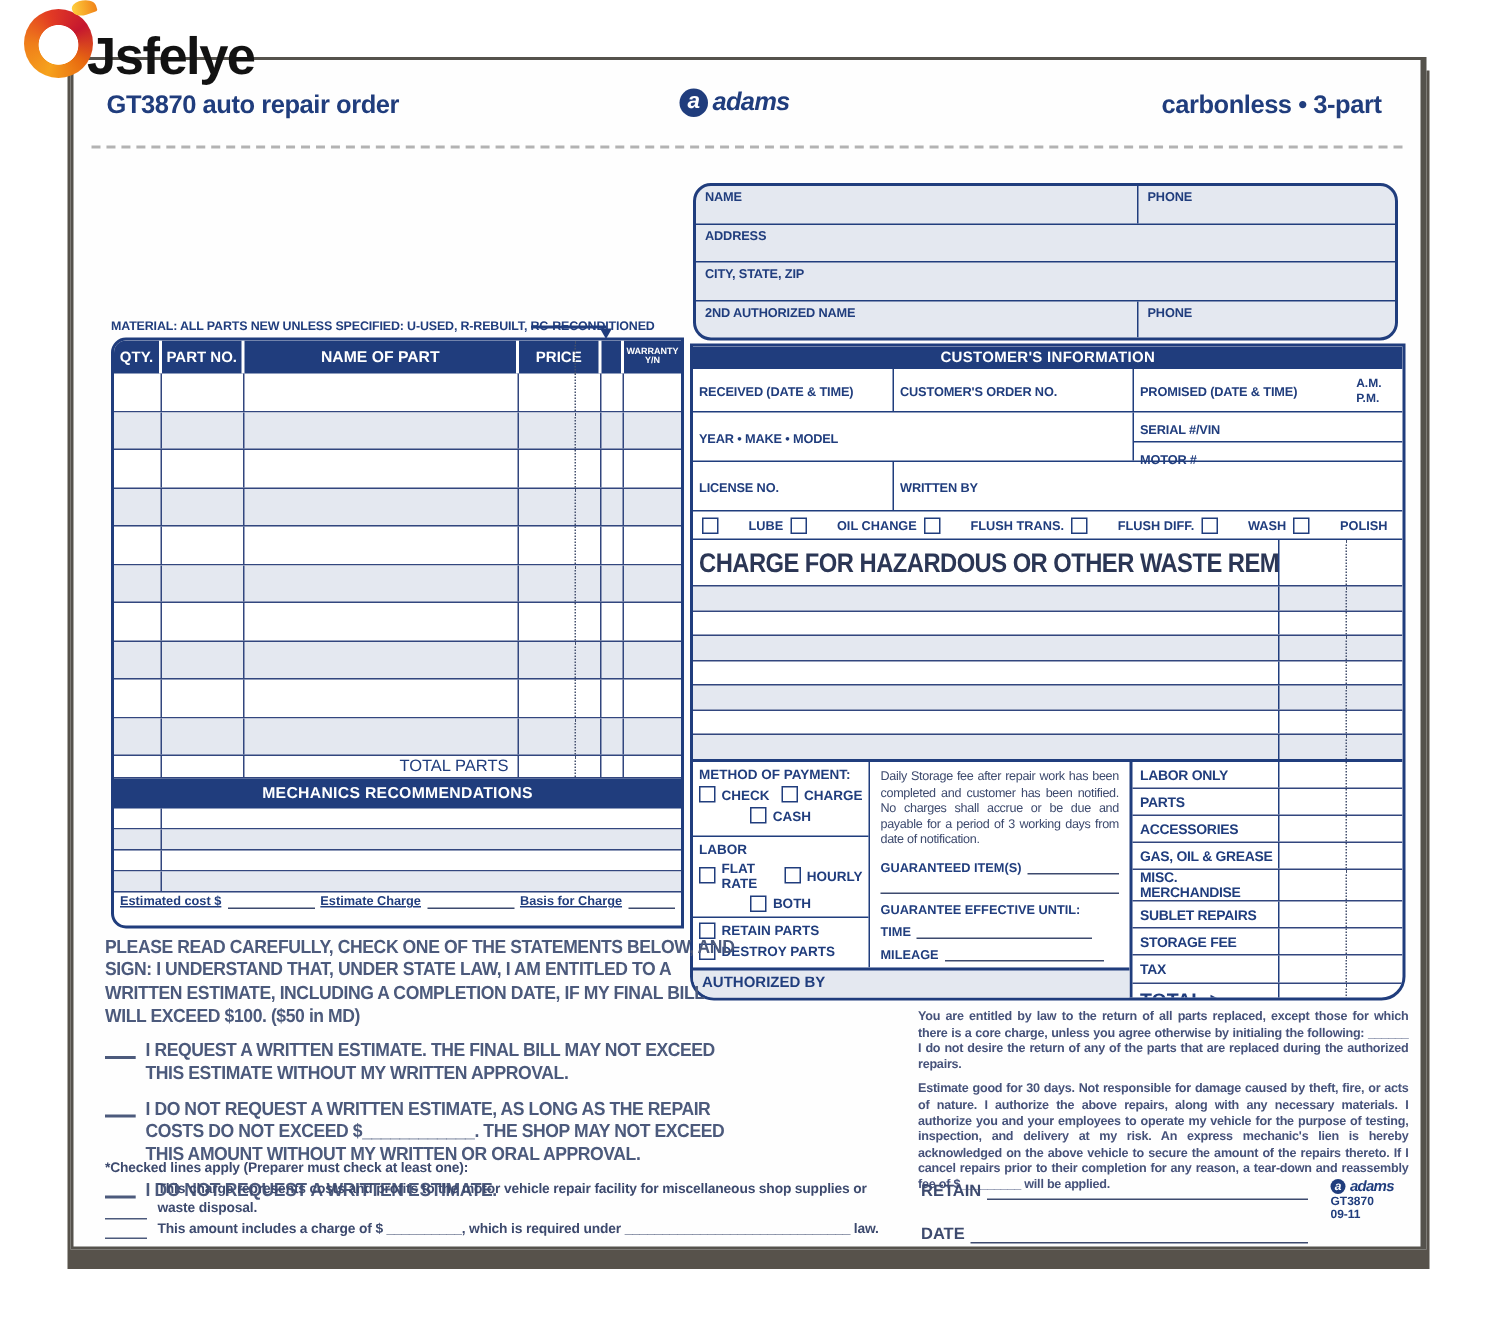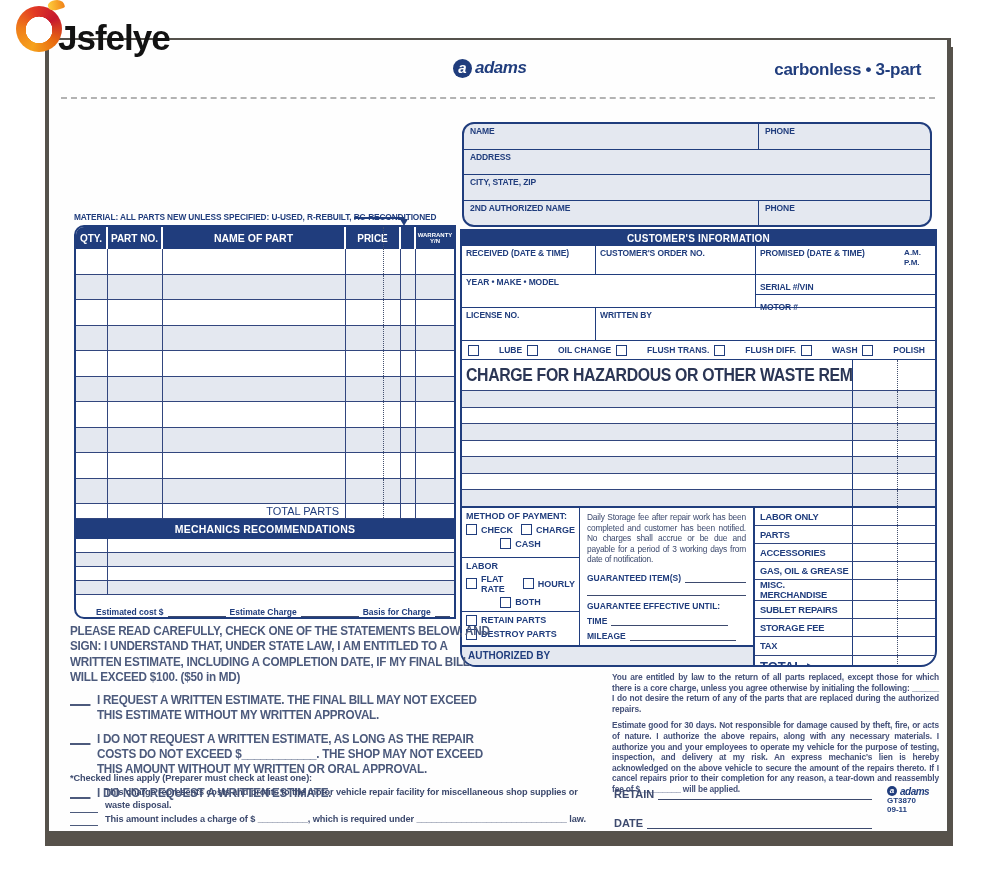--- a/index.html
+++ b/index.html
@@ -50,27 +50,27 @@
   .prow>div:last-child{border-right:none;}
   .parts-rows .prow:nth-child(even){background:#e4e8f0;}
   .pc4{position:relative;}
   .pc4::before{content:"";position:absolute;left:37px;top:0;bottom:0;border-left:1px dotted #44506e;}
   .tp-row{height:15px;font-size:11px;color:#203d7d;}
   .tp-row .pc3{display:flex;align-items:center;justify-content:flex-end;padding-right:6px;}
   .mechbar{height:20px;background:#203d7d;color:#fff;font-size:10.5px;font-weight:bold;display:flex;align-items:center;justify-content:center;letter-spacing:0.2px;}
   .mrow{display:flex;height:14px;border-bottom:1px solid #32467e;box-sizing:border-box;}
   .mrow>div:first-child{width:32px;border-right:1.2px solid #32467e;box-sizing:border-box;}
   .mech-rows .mrow:nth-child(even){background:#e4e8f0;}
-  .est-row{height:22px;display:flex;align-items:flex-end;padding:0 4px 0 20px;font-size:8.5px;font-weight:bold;color:#203d7d;gap:4px;}
+  .est-row{height:22px;display:flex;align-items:flex-start;padding:0 4px 0 4px;font-size:8.5px;font-weight:bold;color:#203d7d;gap:4px;text-decoration:underline;}
   
   .rsec{position:absolute;left:411px;top:189px;width:477px;height:438px;border:2px solid #203d7d;border-radius:0 0 16px 16px;
     box-sizing:border-box;background:#fff;overflow:hidden;display:flex;flex-direction:column;}
   .ci-head{height:15px;background:#203d7d;color:#fff;font-size:10px;font-weight:bold;display:flex;align-items:center;justify-content:center;flex:none;letter-spacing:0.2px;}
   .ci-row{display:flex;border-bottom:1.5px solid #203d7d;flex:none;}
-  .ci-cell{box-sizing:border-box;padding:2px 0 0 4px;display:flex;align-items:flex-start;}
+  .ci-cell{box-sizing:border-box;padding:2px 0 0 4px;display:flex;align-items:center;}
   .brd-r{border-right:1.5px solid #203d7d;}
   .ampm{margin-left:auto;padding-right:14px;font-size:8px;font-weight:bold;color:#203d7d;display:flex;flex-direction:column;line-height:10px;}
   .stack{display:flex;flex-direction:column;flex:1;}
   .stack>div{flex:1;box-sizing:border-box;padding:1px 0 0 4px;}
   .stack>div:first-child{border-bottom:1.5px solid #203d7d;}
   .svc-row{height:18px;display:flex;align-items:center;flex:none;padding:0 10px 0 6px;justify-content:space-between;}
   .svc{display:flex;align-items:center;gap:20px;font-size:8.5px;font-weight:bold;color:#203d7d;}
   .haz-title-row{height:30px;display:flex;border-top:1.5px solid #203d7d;flex:none;}
   .haz-main{flex:1;border-right:1.5px solid #203d7d;display:flex;align-items:center;padding-left:4px;overflow:hidden;box-sizing:border-box;}
   .haz-title{font-size:18px;font-weight:bold;color:#2b3655;letter-spacing:-0.4px;white-space:nowrap;transform:scaleX(0.88);transform-origin:0 50%;}
@@ -123,20 +123,21 @@
 </head>
 <body>
 
 <div class="watermark">
   <span class="wm-icon"></span>
   <span class="wm-text">Jsfelye</span>
 </div>
 
 <div class="form">
 
+  <div class="hdr-title">GT3870 auto repair order</div>
   <div class="adams abs" style="left:404px;top:18px;">
     <span class="ball">a</span>
     <span class="adams-word">adams</span>
   </div>
   <div class="hdr-right">carbonless • 3-part</div>
   <div class="perf"></div>
 
   <div class="contact">
     <div class="c-row">
       <div class="c-cell lab" style="flex:1;">NAME</div>

